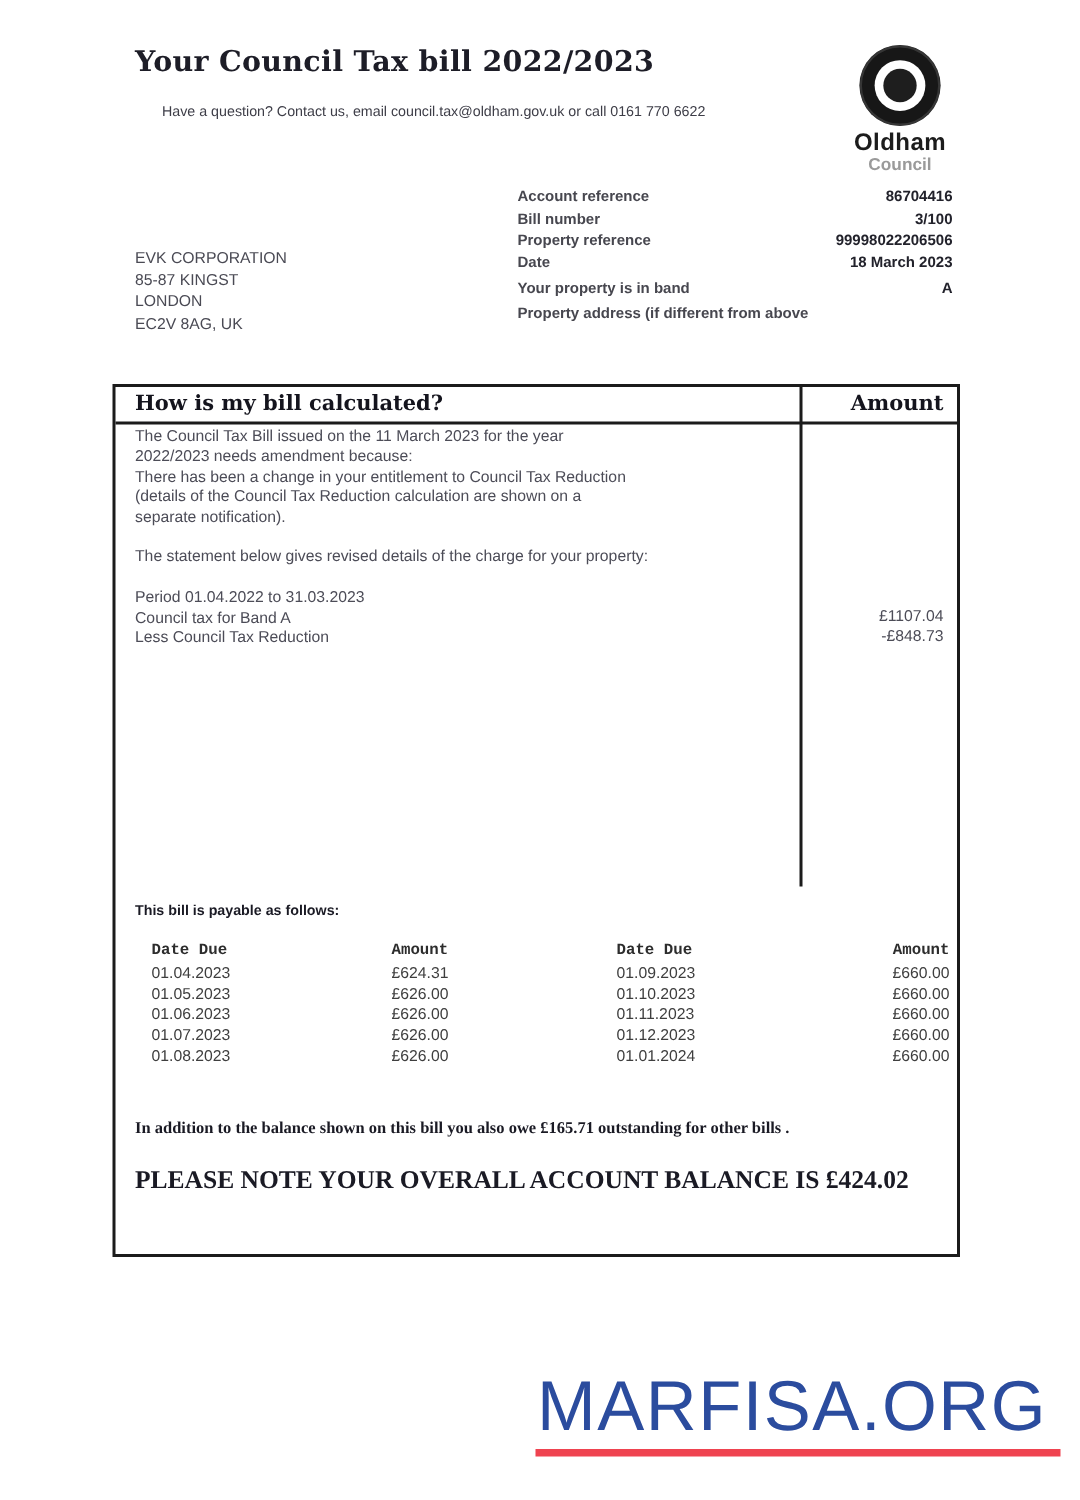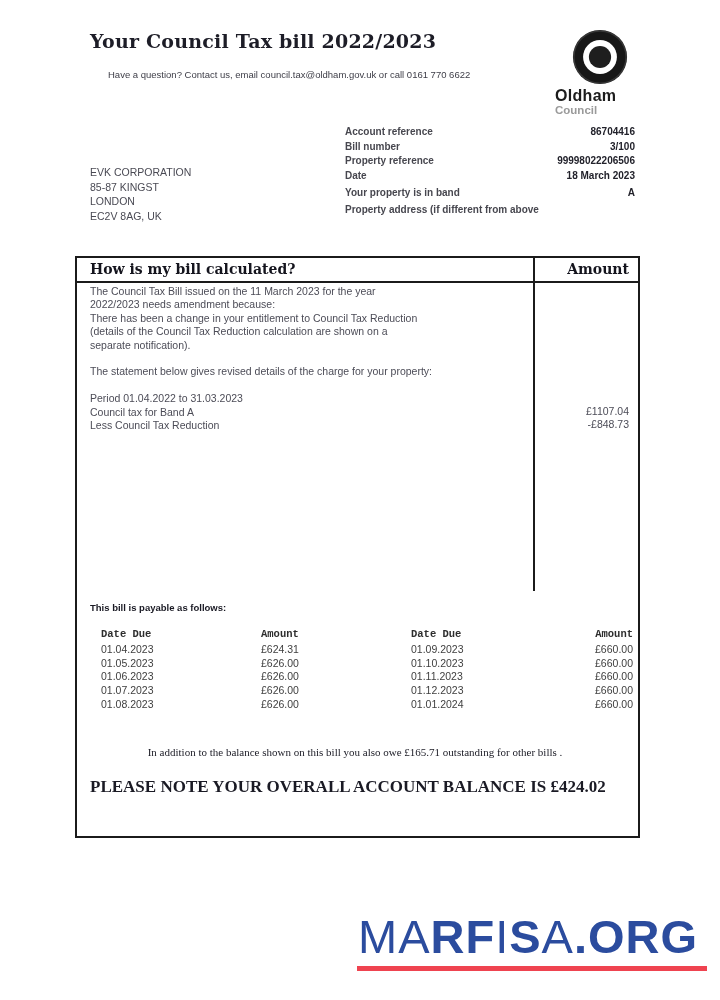--- a/index.html
+++ b/index.html
@@ -5,21 +5,21 @@
   html,body{margin:0;padding:0;background:#ffffff;}
   .page{position:relative;width:720px;height:1000px;background:#ffffff;overflow:hidden;
         font-family:"Liberation Sans",sans-serif;color:#3f3f4a;}
 
   
   .title{position:absolute;left:90px;top:30px;margin:0;
          font-family:"DejaVu Serif",serif;font-weight:bold;font-size:19px;
          color:#1d1d27;letter-spacing:.2px;white-space:nowrap;}
   .contact{position:absolute;left:108px;top:69px;font-size:9.5px;color:#3d3d47;white-space:nowrap;}
 
-  .logo{position:absolute;left:555px;top:28px;width:90px;}
+  .logo{position:absolute;left:555px;top:28px;width:90px;text-align:center;}
   .logo svg{display:block;margin:0 auto;}
   .logo-name{font-size:16px;font-weight:bold;color:#1c1c1c;letter-spacing:.3px;margin-top:1px;}
   .logo-sub{font-size:11.5px;font-weight:bold;color:#9a9a9a;margin-top:-1px;}
 
   
   .recipient{position:absolute;left:90px;top:165px;font-size:10.5px;line-height:14.6px;color:#4a4a54;}
   .account{position:absolute;left:345px;top:126px;width:290px;}
   .account-row{display:flex;justify-content:space-between;height:14.6px;font-size:10px;}
   .account-row .lbl{font-weight:bold;color:#47474f;}
   .account-row .val{font-weight:bold;color:#22222b;text-align:right;}
@@ -57,29 +57,29 @@
   .sched{position:absolute;left:13px;right:5px;top:370px;}
   .sched-row{position:relative;height:13.7px;font-size:10.5px;color:#3e3e3e;margin-left:11px;}
   .sched-row .c1{position:absolute;left:0;}
   .sched-row .c2{position:absolute;left:160px;}
   .sched-row .c3{position:absolute;left:310px;}
   .sched-row .c4{position:absolute;right:0;text-align:right;}
   .sched-head{font-family:"Liberation Mono",monospace;font-weight:bold;font-size:10.5px;
               color:#2d2d2d;height:15px;}
 
   .note1{position:absolute;left:13px;top:488px;width:530px;
-         font-family:"Liberation Serif",serif;font-weight:normal;font-size:11px;color:#1a1a24;text-align:center;}
+         font-family:"Liberation Serif",serif;font-weight:bold;font-size:11px;color:#1a1a24;}
   .note2{position:absolute;left:13px;top:519px;width:530px;
          font-family:"Liberation Serif",serif;font-weight:bold;font-size:17px;color:#1a1a24;}
 
   
   .brand{position:absolute;left:358px;top:912px;font-size:47px;line-height:1.05;
          color:#2b4c9e;letter-spacing:1px;white-space:nowrap;}
   .brand .w-light{font-weight:normal;}
-  .brand .w-bold{font-weight:bold;}
+  .brand .w-bold{font-weight:normal;}
   .brand-underline{position:absolute;left:357px;top:966px;width:350px;height:4.5px;background:#ef4350;}
 </style>
 </head>
 <body>
 
 <div class="page">
 
   <h1 class="title">Your Council Tax bill 2022/2023</h1>
   <div class="contact">Have a question? Contact us, email council.tax@oldham.gov.uk or call 0161 770 6622</div>
 

